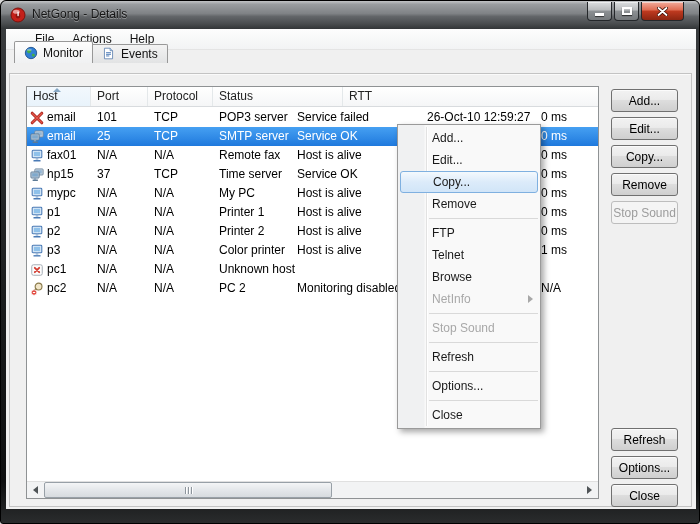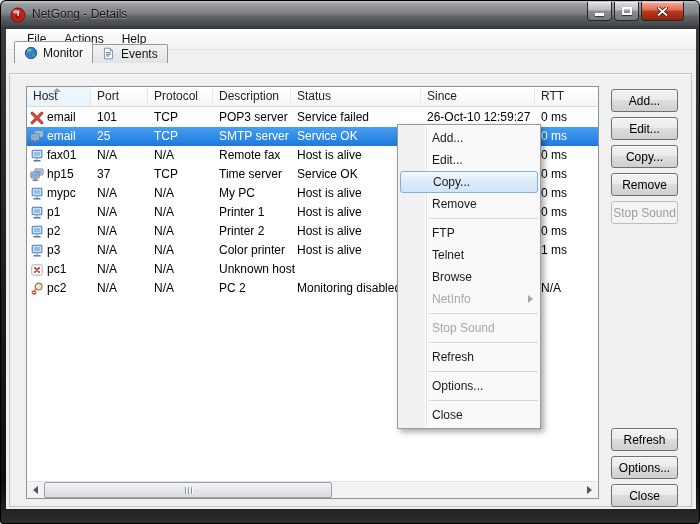--- a/index.html
+++ b/index.html
@@ -19,21 +19,21 @@
     display:flex; align-items:center; justify-content:center; cursor:default;
     box-shadow:inset 0 1px 0 rgba(255,255,255,0.5); }
   .wc-gray { width:25px; background:linear-gradient(180deg,#dcdee0 0%,#b8bbbd 45%,#8c9093 50%,#75797c 100%); }
   .wc-red { width:43px; background:linear-gradient(180deg,#f2ab9b 0%,#df6b51 45%,#bf3a20 50%,#8c2511 100%); }
   .glyph-min { width:9px; height:3px; background:#fff; box-shadow:0 1px 1px rgba(0,0,0,0.6); margin-top:6px; }
   .glyph-max { width:10px; height:8px; border:2px solid #fff; box-shadow:0 1px 1px rgba(0,0,0,0.6); }
   
   .client { position:absolute; left:5px; top:28px; width:690px; height:480px; background:#f0f0f0; }
   .menubar { position:absolute; left:5px; top:28px; width:690px; height:21px;
     background:linear-gradient(180deg,#fdfdfd,#f2f3f4); border-bottom:1px solid #e4e4e4;
-    display:flex; padding-left:12px; }
+    display:flex; padding-left:20px; }
   .menubar-item { font-size:12px; color:#111; padding:0 9px; line-height:20px; }
   
   .tabstrip { position:absolute; left:13px; top:40px; display:flex; z-index:3; }
   .tab { display:flex; align-items:center; gap:5px; font-size:12px; color:#111;
     border:1px solid #989898; border-bottom:none; padding:0 9px; }
   .tab.active { height:22px; background:linear-gradient(180deg,#fdfdfd,#f0f1f2); border-radius:2px 2px 0 0; }
   .tab.inactive { height:19px; margin-top:3px; background:linear-gradient(180deg,#f3f3f3,#e2e3e4); border-left:none; border-radius:0 2px 0 0; }
   .tab-icon { width:14px; height:14px; display:inline-block; }
   .tabpanel { position:absolute; left:8px; top:72px; width:683px; height:434px;
     background:#f0f0f0; border:1px solid #c3c3c3; box-shadow:inset 0 1px 0 #fafafa; }
@@ -155,23 +155,21 @@
   </div>
 
   <div class="tablebox">
     <div class="thead">
       <div class="th c0 sorted">
         <span class="sort-arrow"></span>
         <span>Host</span>
       </div>
       <div class="th c1">Port</div>
       <div class="th c2">Protocol</div>
-      <div class="th c3">Description</div>
       <div class="th c4">Status</div>
-      <div class="th c5">Since</div>
       <div class="th c6">RTT</div>
     </div>
     <div class="tbody" id="tbody">
         <div class="trow">
           <div class="cell c0">
             <span class="row-icon">
               <svg width="14" height="14" viewBox="0 0 16 16">
                 <path d="M2.5 2.5 L13.5 13.5 M13.5 2.5 L2.5 13.5" stroke="#a8221a" stroke-width="3.4" stroke-linecap="round"></path>
                 <path d="M2.5 2.5 L13.5 13.5 M13.5 2.5 L2.5 13.5" stroke="#e4564a" stroke-width="1.5" stroke-linecap="round"></path>
               </svg>

